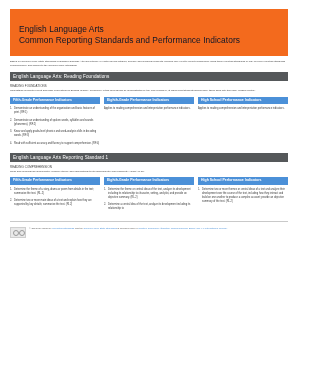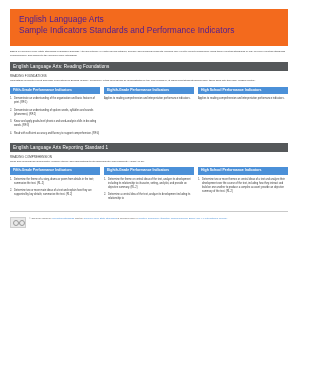--- a/index.html
+++ b/index.html
@@ -7,23 +7,23 @@
     width: 298px; height: 386px;
     background: #ffffff;
     font-family: "Liberation Sans", sans-serif;
     overflow: hidden;
   }
   .page { width: 298px; height: 386px; background: #fff; position: relative; padding: 0 10px; }
 
   
   .banner {
     background: #f36a1d;
-    color: #4c1d95;
+    color: #0f172a;
     margin-top: 9px;
-    padding: 5px 9px 10px 9px;
+    padding: 15px 9px 10px 9px;
   }
   .banner-line { font-size: 8.4px; line-height: 11.2px; font-weight: 400; letter-spacing: .05px; }
 
   
   .intro {
     font-size: 2.5px;
     line-height: 4.2px;
     color: #3a3a3a;
     margin: 3.5px 0 4px 0;
     text-align: left;
@@ -115,21 +115,21 @@
   }
   .lnk { color: #4b90d8; }
 </style>
 </head>
 <body>
 
 <div class="page">
 
   <div class="banner">
     <div class="banner-line">English Language Arts</div>
-    <div class="banner-line">Sample Indicators Standards and Performance Indicators</div>
+    <div class="banner-line">Common Reporting Standards and Performance Indicators</div>
   </div>
 
   <div class="intro">Based on Common Core State Standards in English Language Arts and Literacy in History/Social Studies, Science and Technical Subjects. Schools may elect to report performance using these reporting standards or may develop reporting standards comprehensive and aligned to the Common Core Standards.</div>
 
   <div>
     <div class="section-bar">English Language Arts: Reading Foundations</div>
     <div class="std-title">READING FOUNDATIONS</div>
     <div class="std-desc">Understand concepts of print and basic conventions of English (CCRF). Proficiency in this area should be demonstrated by the end of grade 5, at which point students should apply these skills into their daily reading routine.</div>
     <div class="cols">
 

